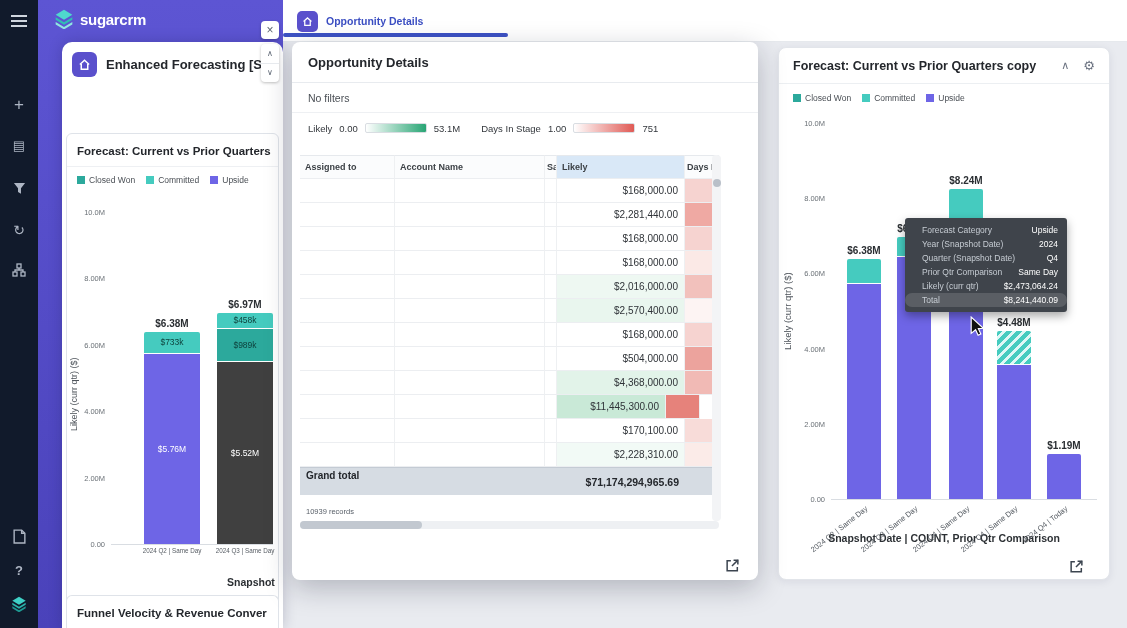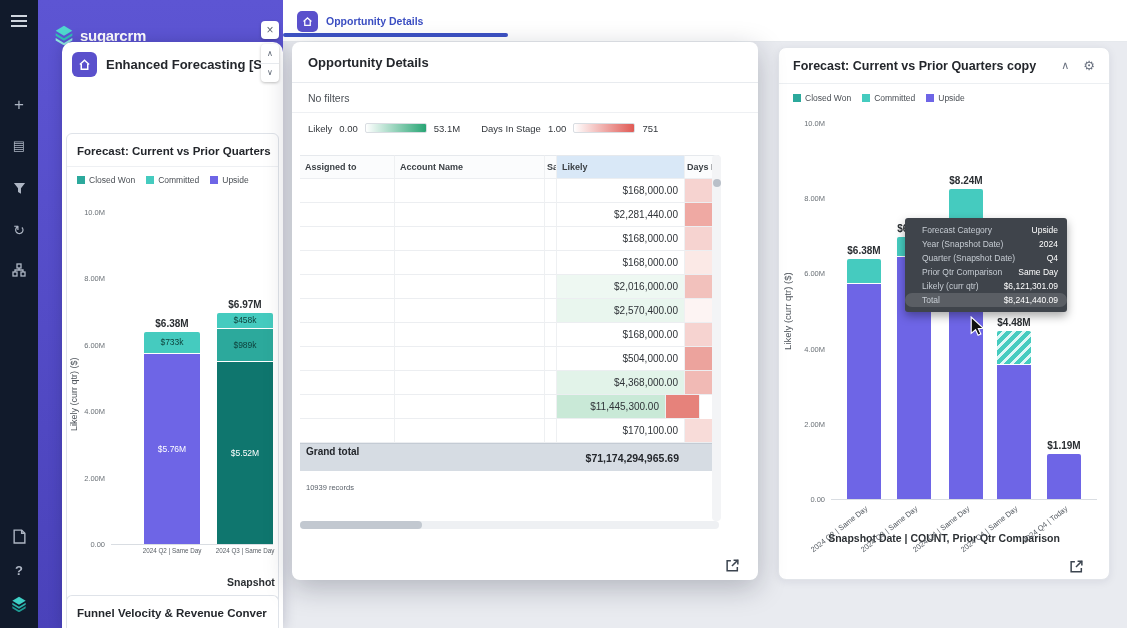--- a/index.html
+++ b/index.html
@@ -12,21 +12,21 @@
 
   
   #rail { position:absolute; left:0; top:0; width:38px; height:628px; background:#111a2b; z-index:6; }
   .rail-ic { position:absolute; left:0; width:38px; text-align:center; color:#aeb6c4; }
   .burger { position:absolute; left:11px; top:15px; width:16px; height:2px; background:#cfd5de;
             box-shadow:0 5px 0 #cfd5de, 0 10px 0 #cfd5de; }
 
   
   #sidebar { position:absolute; left:38px; top:0; width:245px; height:628px; z-index:2;
              background:linear-gradient(180deg,#5d55d3,#4a42ba); }
-  #logo { position:absolute; left:16px; top:25px; display:flex; align-items:center; gap:6px; }
+  #logo { position:absolute; left:16px; top:9px; display:flex; align-items:center; gap:6px; }
   #logo-text { color:#fff; font-size:15px; font-weight:700; letter-spacing:-0.3px; }
 
   
   #topbar { position:absolute; left:283px; top:0; width:844px; height:42px; background:#fff;
             border-bottom:1px solid #e6e9ed; z-index:3; }
   #top-tab { position:absolute; left:0; top:0; width:225px; height:42px; display:flex; align-items:center;
              gap:8px; padding-left:14px; }
   #top-tab::after { content:""; position:absolute; left:0; right:0; bottom:5px; height:4px; background:#3d52c4; border-radius:2px; }
   .home-badge { width:21px; height:21px; background:#5a50cc; border-radius:5px; display:flex; align-items:center; justify-content:center; flex:0 0 auto; }
   #top-tab-label { font-size:10.5px; font-weight:700; color:#3b4ec2; }
@@ -225,21 +225,21 @@
       <div class="baseline" style="left: 44px; width: 162px; top: 410px;"></div>
       <div class="bar" style="left: 77px; top: 197.918px; width: 56px; height: 212.082px;">
         <div class="seg" style="height: 20.8496px; flex: 0 0 auto; background: rgb(69, 203, 191); color: rgb(13, 63, 58);">$733k</div>
         <div class="seg" style="height: 191.232px; flex: 0 0 auto; background: rgb(110, 101, 230); color: rgb(255, 255, 255);">$5.76M</div>
       </div>
       <div class="total-lab" style="left: 70px; width: 70px; top: 183.918px;">$6.38M</div>
       <div class="xtick" style="left: 60px; width: 90px; top: 413px;">2024 Q2 | Same Day</div>
       <div class="bar" style="left: 150px; top: 178.696px; width: 56px; height: 231.304px;">
         <div class="seg" style="height: 15.2056px; flex: 0 0 auto; background: rgb(69, 203, 191); color: rgb(13, 63, 58);">$458k</div>
         <div class="seg" style="height: 32.8348px; flex: 0 0 auto; background: rgb(44, 169, 156); color: rgb(13, 63, 58);">$989k</div>
-        <div class="seg" style="height: 183.264px; flex: 0 0 auto; background: #0f766e; color: rgb(255, 255, 255);">$5.52M</div>
+        <div class="seg" style="height: 183.264px; flex: 0 0 auto; background: #404040; color: rgb(255, 255, 255);">$5.52M</div>
       </div>
       <div class="total-lab" style="left: 143px; width: 70px; top: 164.696px;">$6.97M</div>
       <div class="xtick" style="left: 133px; width: 90px; top: 413px;">2024 Q3 | Same Day</div>
     </div>
 
   <div id="dashlet2">
     <div class="card-title">Funnel Velocity &amp; Revenue Conver</div>
   </div>
 </div>
 
@@ -341,20 +341,27 @@
         <div class="tcell num" style="width: 109px; background: rgb(201, 233, 215);">$11,445,300.00</div>
         <div class="tcell" style="width: 34px; background: rgb(230, 130, 123);"></div>
       </div>
       <div class="trow">
         <div class="tcell" style="width: 95px;"></div>
         <div class="tcell" style="width: 150px;"></div>
         <div class="tcell" style="width: 12px;"></div>
         <div class="tcell num" style="width: 128px; background: rgb(255, 255, 255);">$170,100.00</div>
         <div class="tcell" style="width: 34px; background: rgb(248, 220, 217);"></div>
       </div>
+      <div class="trow">
+        <div class="tcell" style="width: 95px;"></div>
+        <div class="tcell" style="width: 150px;"></div>
+        <div class="tcell" style="width: 12px;"></div>
+        <div class="tcell num" style="width: 128px; background: rgb(242, 250, 246);">$2,228,310.00</div>
+        <div class="tcell" style="width: 34px; background: rgb(251, 235, 232);"></div>
+      </div>
       <div id="grand">
         <div class="gleft">
           <div class="gl1">Grand total</div>
           <div class="gl2">10939 records</div>
         </div>
         <div class="gval">$71,174,294,965.69</div>
         <div style="width: 34px;"></div>
       </div>
     </div>
 
@@ -454,21 +461,21 @@
     <div class="tt-row">
       <span class="l">Quarter (Snapshot Date)</span>
       <span class="v">Q4</span>
     </div>
     <div class="tt-row">
       <span class="l">Prior Qtr Comparison</span>
       <span class="v">Same Day</span>
     </div>
     <div class="tt-row">
       <span class="l">Likely (curr qtr)</span>
-      <span class="v">$6,121,301.09</span>
+      <span class="v">$2,473,064.24</span>
     </div>
     <div class="tt-row hl">
       <span class="l">Total</span>
       <span class="v">$8,241,440.09</span>
     </div>
   </div>
 
 <div id="cursor">
   <svg width="15" height="20" viewBox="0 0 14 19">
     <path d="M1 1 L1 16.5 L5.2 13 L7.6 18.3 L10.2 17.1 L7.8 12 L12.6 11.6 Z" fill="#111" stroke="#fff" stroke-width="1.1"></path>

